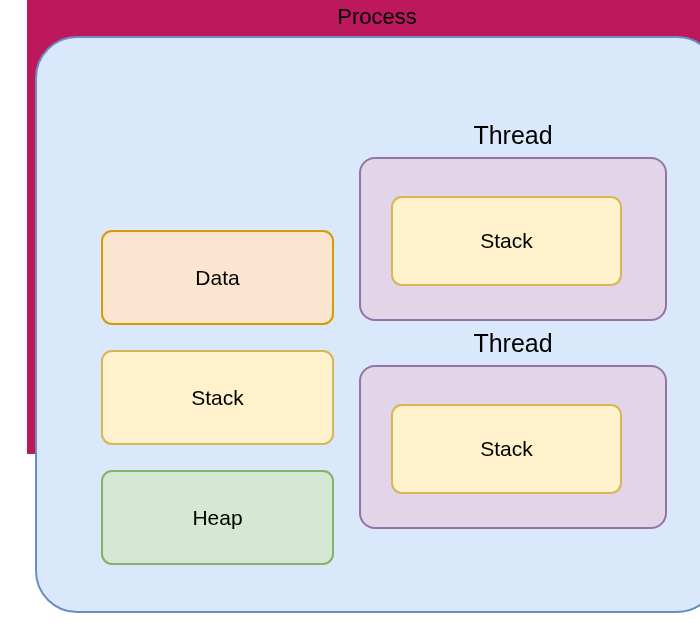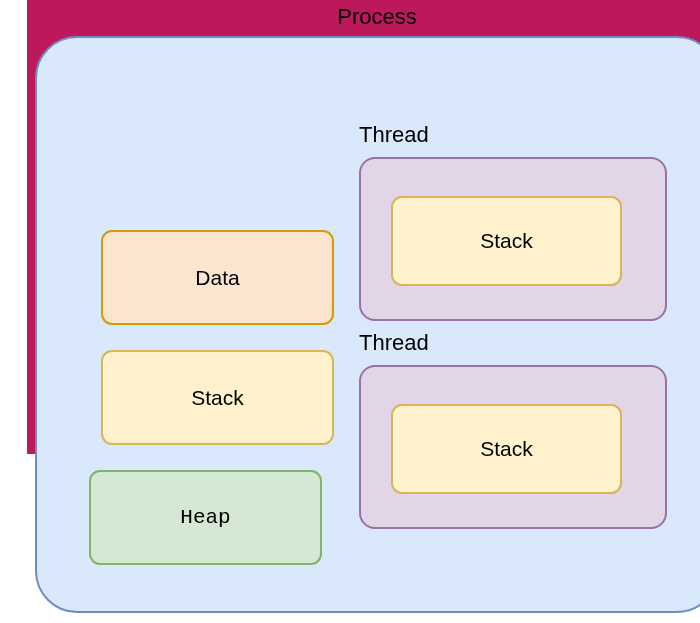--- a/index.html
+++ b/index.html
@@ -62,32 +62,33 @@
 
   .seg-code  { background: #f8cecc; border-color: #b85450; }
   .seg-data  { background: #fce5d0; border-color: #d79b00; justify-content: center; }
   .seg-stack { background: #fff2cc; border-color: #d6b656; }
   .seg-heap  { background: #d5e8d4; border-color: #82b366; }
 
   
   .box-code  { left: 64px;  top: 72px;  width: 233px; height: 95px; }
   .box-data  { left: 64px;  top: 192px; width: 233px; height: 95px; }
   .box-stack { left: 64px;  top: 312px; width: 233px; height: 95px; }
-  .box-heap  { left: 52px;  top: 432px; width: 233px; height: 95px; font-family: Liberation Mono, monospace; }
+  .box-heap  { left: 64px;  top: 432px; width: 233px; height: 95px; }
 
   
   .thread-group {
     position: absolute;
   }
   .thread-title {
     position: absolute;
     left: 0;
     top: 0;
     width: 100%;
-    font-size: 22px;
+    text-align: center;
+    font-size: 25px;
     line-height: 26px;
     color: #000000;
     white-space: nowrap;
   }
   .thread-box {
     position: absolute;
     left: 0;
     top: 35px;
     width: 100%;
     height: 164px;

